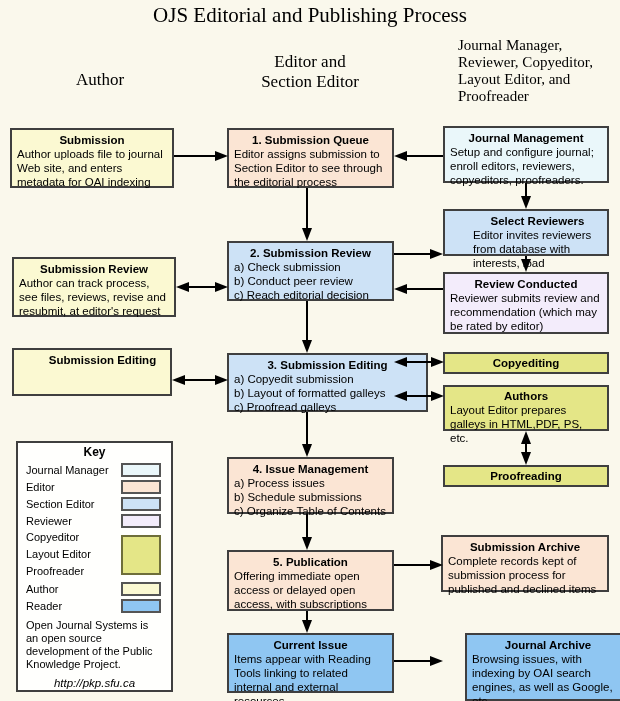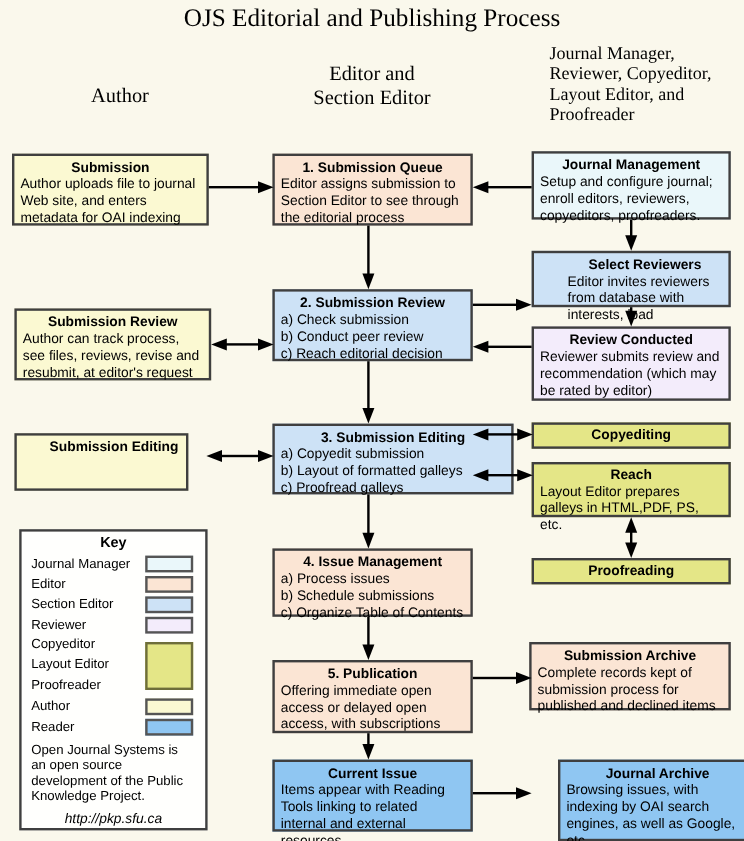--- a/index.html
+++ b/index.html
@@ -71,21 +71,21 @@
 Proofreader</div>
 
   <div class="box" style="left: 10px; top: 128px; width: 164px; height: 60px; background-color: rgb(251, 249, 210);">
     <div class="bt">Submission</div>
     <div class="bb">Author uploads file to journal Web site, and enters metadata for OAI indexing</div>
   </div>
   <div class="box" style="left: 12px; top: 257px; width: 164px; height: 60px; background-color: rgb(251, 249, 210);">
     <div class="bt">Submission Review</div>
     <div class="bb">Author can track process, see files, reviews, revise and resubmit, at editor's request</div>
   </div>
-  <div class="box" style="left: 12px; top: 361px; width: 145px; height: 48px; background-color: rgb(251, 249, 210); padding-left: 26px;">
+  <div class="box" style="left: 12px; top: 348px; width: 160px; height: 48px; background-color: rgb(251, 249, 210); padding-left: 26px;">
     <div class="bt">Submission Editing</div>
   </div>
 
   <div class="box" style="left: 227px; top: 128px; width: 167px; height: 60px; background-color: rgb(251, 229, 212);">
     <div class="bt">1. Submission Queue</div>
     <div class="bb">Editor assigns submission to Section Editor to see through the editorial process</div>
   </div>
   <div class="box" style="left: 227px; top: 241px; width: 167px; height: 60px; background-color: rgb(205, 226, 246);">
     <div class="bt">2. Submission Review</div>
     <div class="bb">a) Check submission
@@ -122,21 +122,21 @@
     <div class="bb">Editor invites reviewers from database with interests, load</div>
   </div>
   <div class="box" style="left: 443px; top: 272px; width: 166px; height: 62px; background-color: rgb(243, 236, 251);">
     <div class="bt">Review Conducted</div>
     <div class="bb">Reviewer submits review and recommendation (which may be rated by editor)</div>
   </div>
   <div class="box" style="left: 443px; top: 352px; width: 166px; height: 22px; padding-top: 2px; background-color: rgb(228, 230, 135);">
     <div class="bt">Copyediting</div>
   </div>
   <div class="box" style="left: 443px; top: 385px; width: 166px; height: 46px; padding-top: 2px; background-color: rgb(228, 230, 135);">
-    <div class="bt">Reach</div>
+    <div class="bt">Authors</div>
     <div class="bb">Layout Editor prepares galleys in HTML,PDF, PS, etc.</div>
   </div>
   <div class="box" style="left: 443px; top: 465px; width: 166px; height: 22px; padding-top: 2px; background-color: rgb(228, 230, 135);">
     <div class="bt">Proofreading</div>
   </div>
   <div class="box" style="left: 441px; top: 535px; width: 168px; height: 57px; background-color: rgb(251, 229, 212);">
     <div class="bt">Submission Archive</div>
     <div class="bb">Complete records kept of submission process for published and declined items</div>
   </div>
   <div class="box" style="left: 465px; top: 633px; width: 166px; height: 68px; background-color: rgb(143, 198, 242);">

